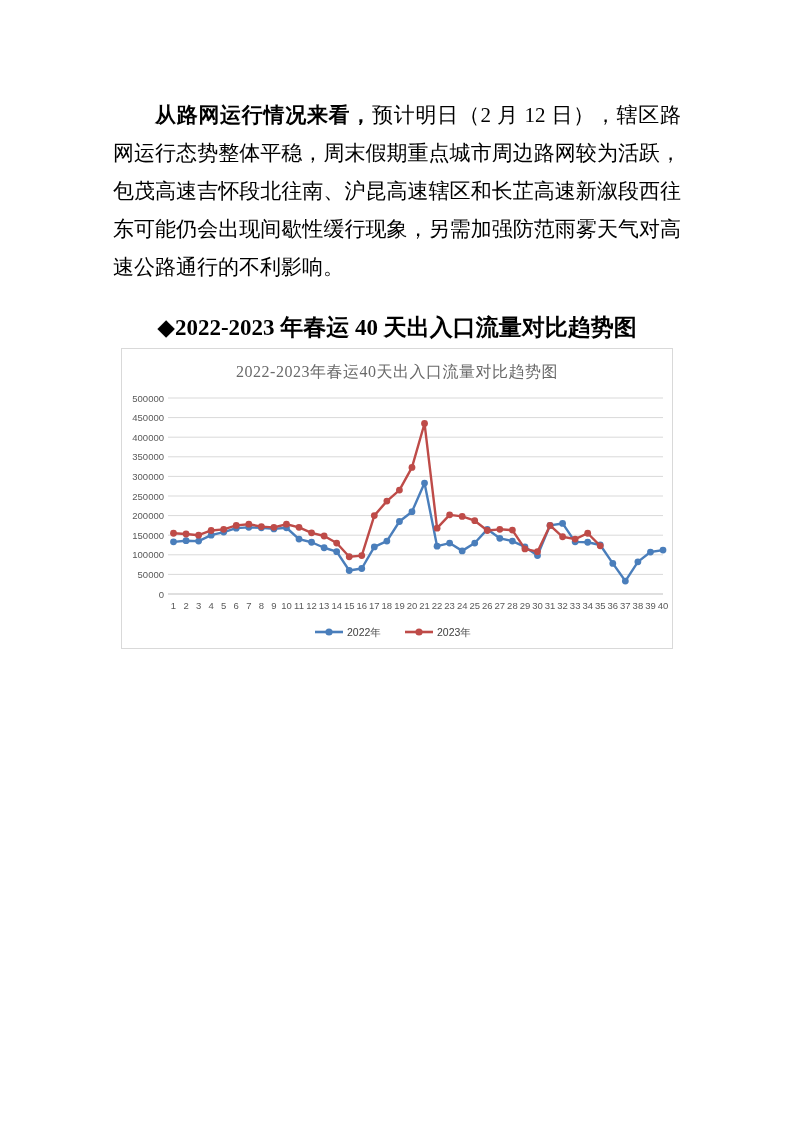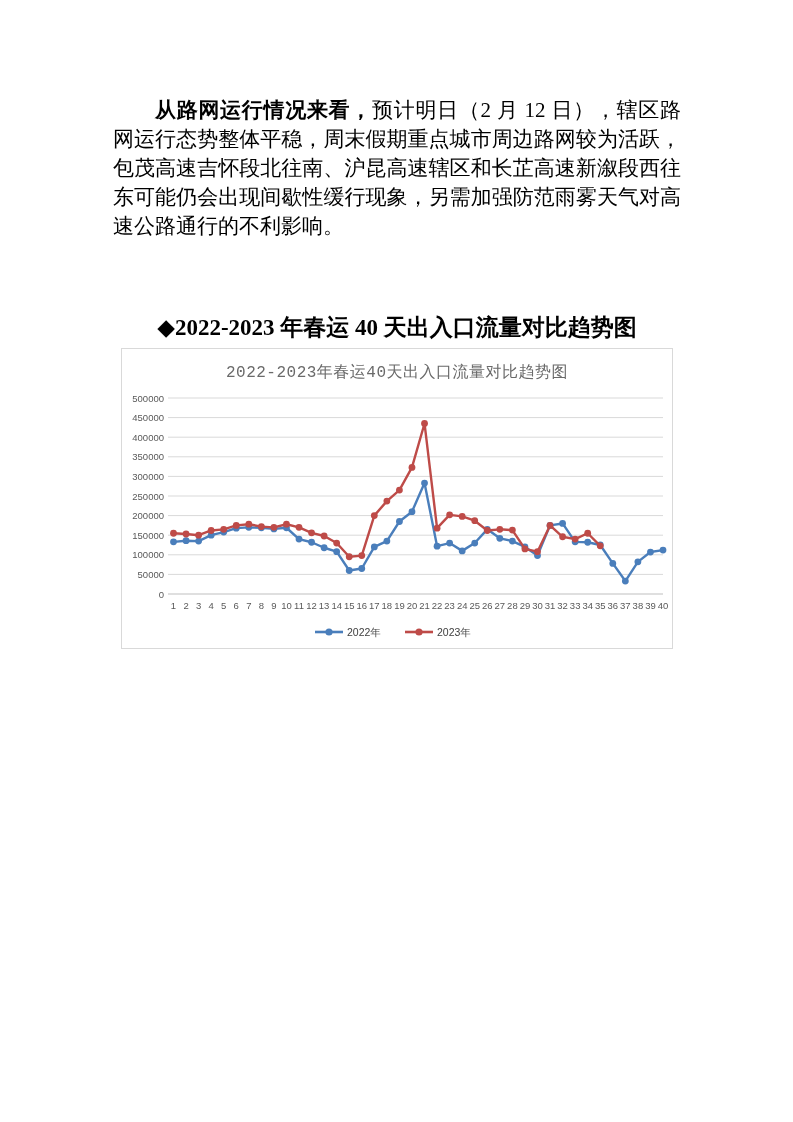--- a/index.html
+++ b/index.html
@@ -8,21 +8,21 @@
     width:793px; height:1122px;
     background:#ffffff;
     font-family:"Liberation Serif","DejaVu Serif",serif;
     overflow:hidden;
   }
   .para {
     position:absolute;
     left:113px; top:96px; width:568px;
     margin:0;
     font-size:21px;
-    line-height:29px;
+    line-height:38px;
     color:#000000;
     text-align:justify;
     text-justify:inter-ideograph;
     text-indent:42px;
   }
   .para b { font-weight:bold; }
   .heading {
     position:absolute;
     left:93px; top:312px; width:608px;
     margin:0;
@@ -36,21 +36,21 @@
     position:absolute;
     left:121px; top:348px;
     width:550px; height:299px;
     border:1px solid #d9d9d9;
     background:#ffffff;
   }
   .chart-title {
     position:absolute;
     top:13px; left:0; width:100%;
     text-align:center;
-    font-family:Liberation Mono, monospace;
+    font-family:Liberation Serif, serif;
     font-size:16px;
     color:#6a6a6a;
     letter-spacing:0.5px;
   }
   .chart-svg { position:absolute; left:0; top:0; }
 </style>
 </head>
 <body>
 
 <div class="page">

